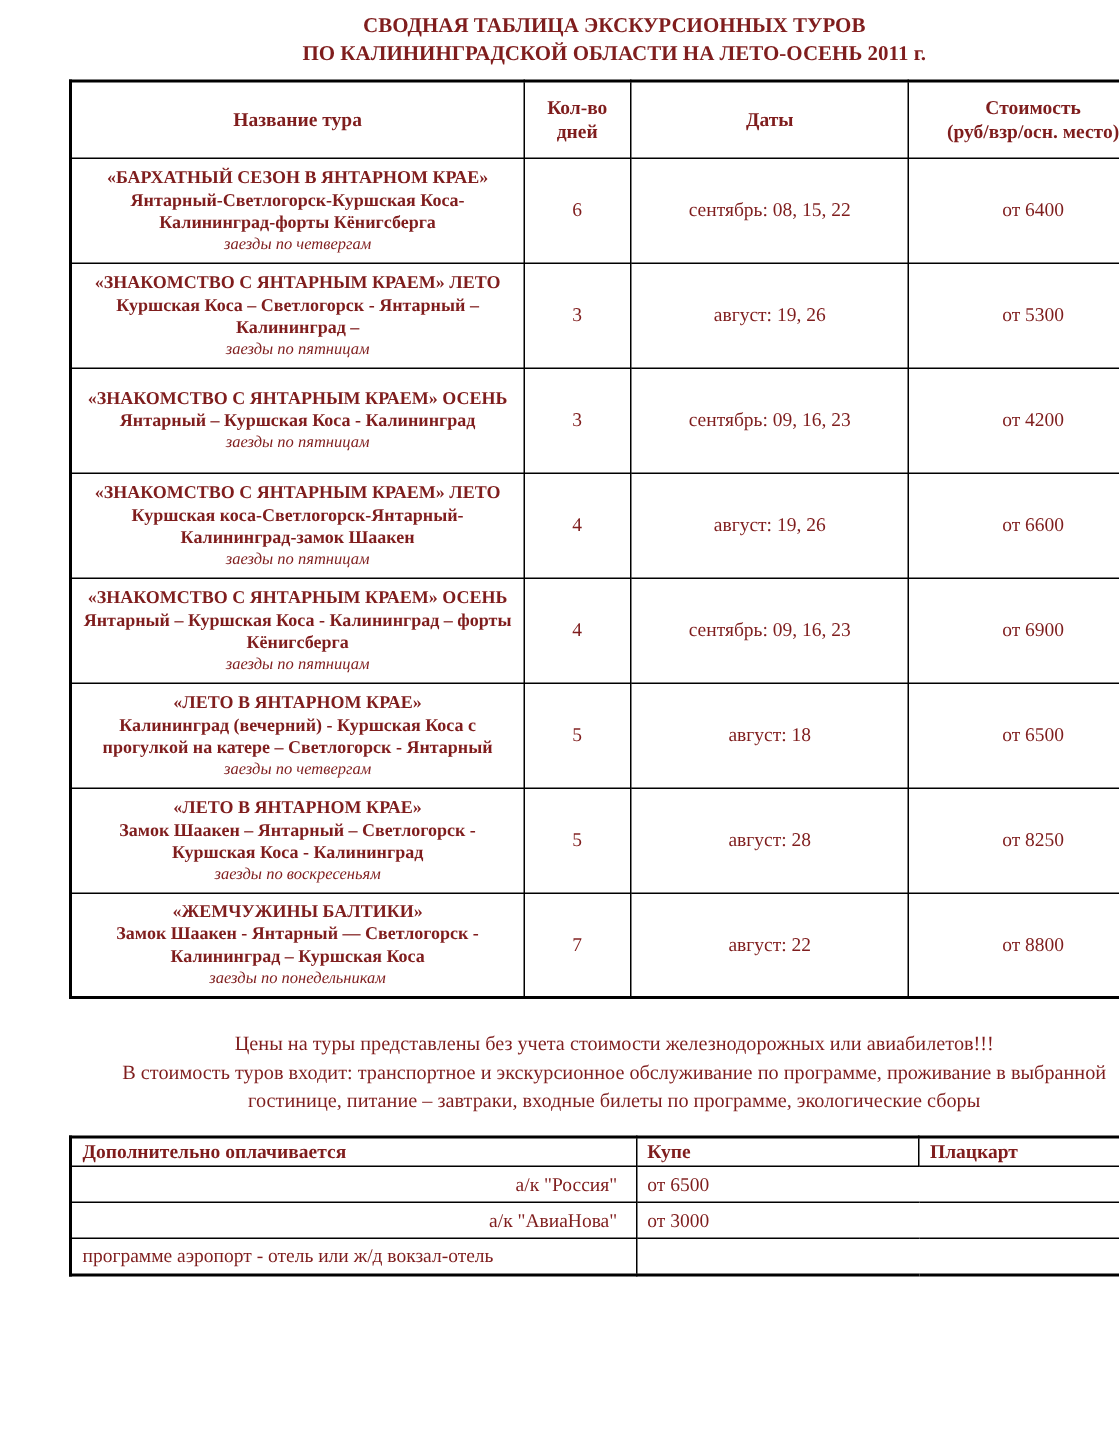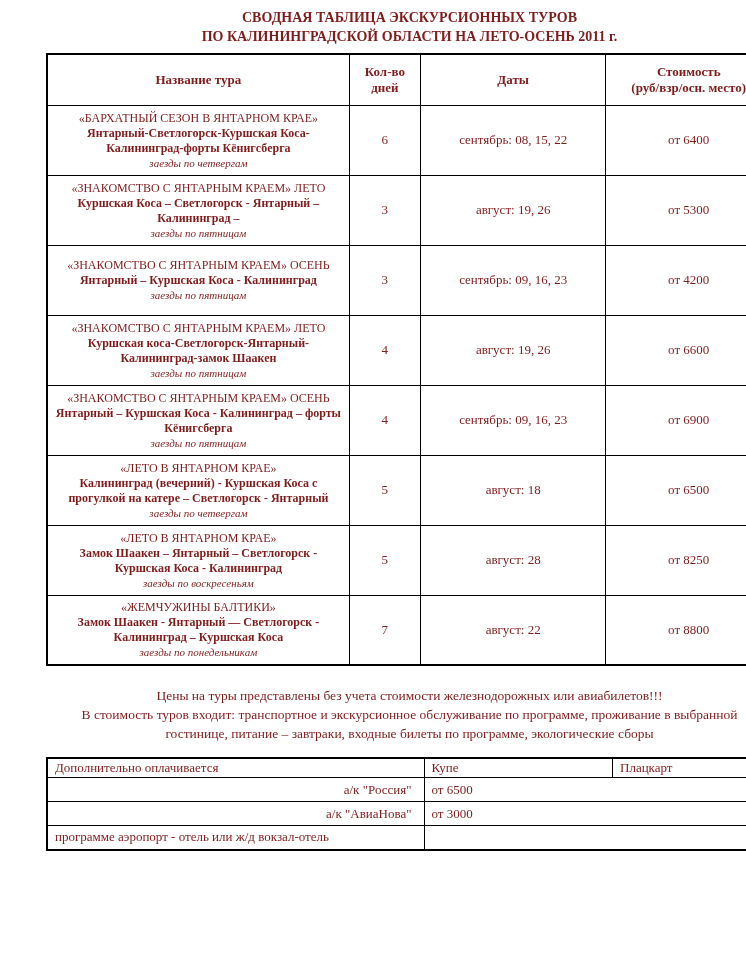--- a/index.html
+++ b/index.html
@@ -12,31 +12,31 @@
   }
   .doc-title { text-align:center; font-weight:bold; font-size:14px; line-height:19px; }
 
   table { border-collapse:collapse; width:100%; table-layout:fixed;border-radius:28px; }
 
   .tours { margin-top:7px; border:2px solid #000; }
   .tours th, .tours td { border:1px solid #000; text-align:center; vertical-align:middle; padding:3px 6px; overflow:hidden; }
   .tours thead tr { height:51px; }
   .tours th { font-weight:bold; font-size:13px; line-height:16px; }
   .tours tbody tr { height:70px; }
-  .t-title { font-weight:normal; font-size:12px; line-height:15px; }
+  .t-title { font-weight:bold; font-size:12px; line-height:15px; }
   .t-route { font-weight:bold; font-size:12px; line-height:15px; }
   .t-note  { font-style:italic; font-size:11px; line-height:14px; }
   td.c-days, td.c-dates, td.c-price { font-size:13px; }
 
   .notes { margin-top:20px; text-align:center; font-size:13.5px; line-height:19px; padding:0 16px; }
   .notes .bold { font-weight:normal; }
 
   .extras { margin-top:14px; border:2px solid #000; }
   .extras th, .extras td { border:1px solid #000; font-size:13px; line-height:16px; padding:1px 7px; vertical-align:middle; overflow:hidden; }
-  .extras th { font-weight:normal; }
+  .extras th { font-weight:bold; }
   .extras th.h-label { text-align:left; }
   .extras th.h-val, .extras td.val { text-align:left; }
   .extras td.lab { text-align:left; }
   .extras td.lab-right { text-align:right; padding-right:12px; }
   .extras tr.row-tall { height:78px; }
   .extras tr.row-tall td.lab { vertical-align:top; }
   .extras tr.row-slim { height:24px; }
 </style>
 </head>
 <body>

